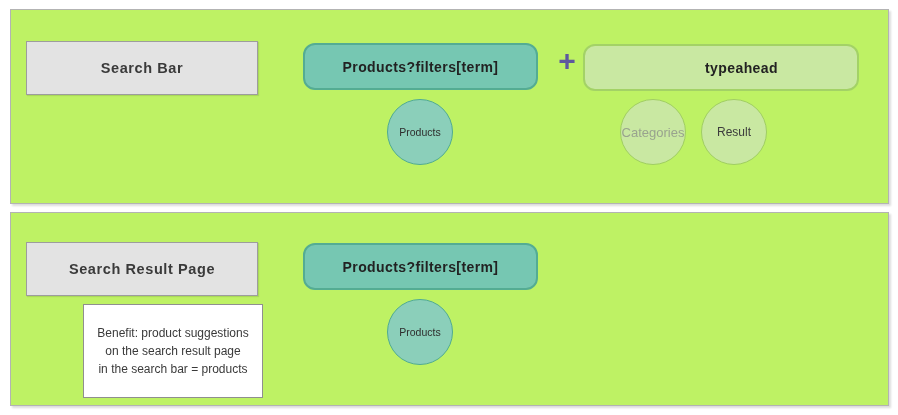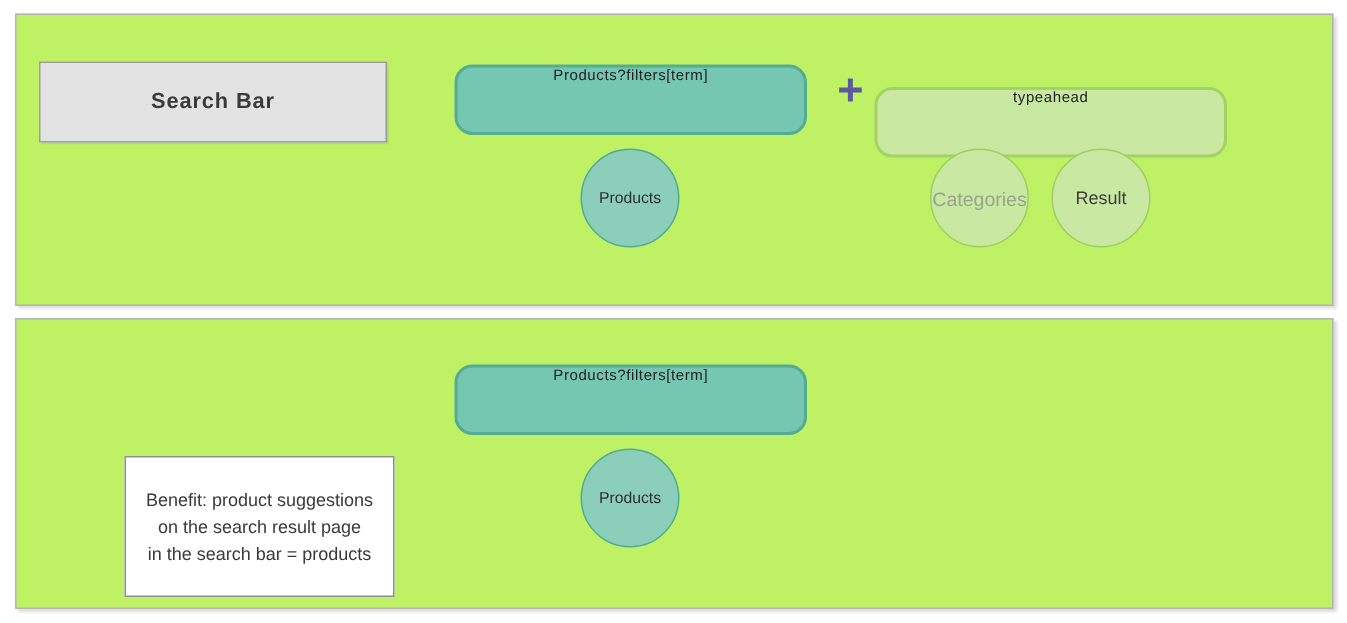--- a/index.html
+++ b/index.html
@@ -44,23 +44,24 @@
   }
   .panel-top    .label-box { top: 31px; }
   .panel-bottom .label-box { top: 29px; }
 
   .pill {
     position: absolute;
     width: 231px;
     height: 43px;
     border-radius: 12px;
     display: flex;
+    align-items: center;
     justify-content: center;
-    font-size: 10px;
-    font-weight: normal;
+    font-size: 14px;
+    font-weight: bold;
     letter-spacing: 0.4px;
     color: #222222;
   }
   .pill-teal {
     background: #76c7b2;
     border: 2px solid #54ac93;
   }
   .pill-green {
     background: #c9e8a2;
     border: 2px solid #a3d266;
@@ -128,38 +129,41 @@
     <div class="label-box">
       <span>Search Bar</span>
     </div>
 
     <div class="pill pill-teal" style="left: 292px; top: 33px;">
       <span>Products?filters[term]</span>
     </div>
 
     <div class="plus">+</div>
 
-    <div class="pill pill-green" style="left: 572px; top: 48px;">
+    <div class="pill pill-green" style="left: 572px; top: 34px; padding-left: 41px;">
       <span>typeahead</span>
     </div>
 
     <div class="circle circle-teal" style="left: 376px; top: 89px;">
       <span>Products</span>
     </div>
 
     <div class="circle circle-green circle-categories" style="left: 609px; top: 89px;">
       <span>Categories</span>
     </div>
 
     <div class="circle circle-green circle-brands" style="left: 690px; top: 89px;">
       <span>Result</span>
     </div>
   </section>
 
   <section class="panel panel-bottom">
+    <div class="label-box">
+      <span>Search Result Page</span>
+    </div>
 
     <div class="note-box">
       <div>Benefit: product suggestions</div>
       <div>on the search result page</div>
       <div>in the search bar = products</div>
     </div>
 
     <div class="pill pill-teal" style="left: 292px; top: 30px;">
       <span>Products?filters[term]</span>
     </div>

